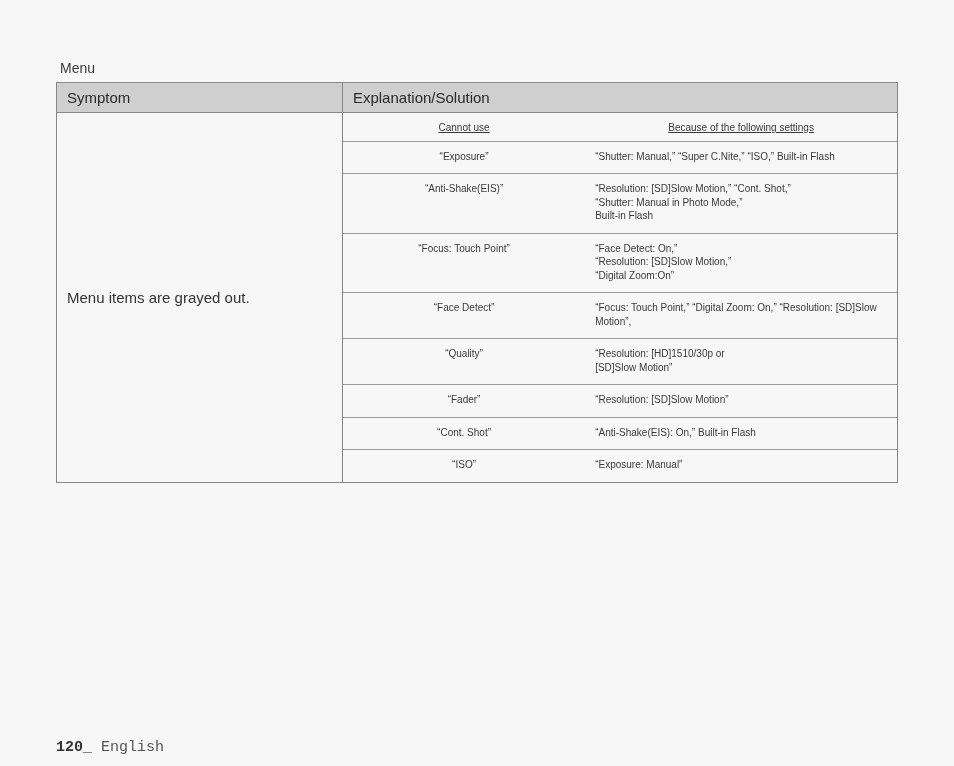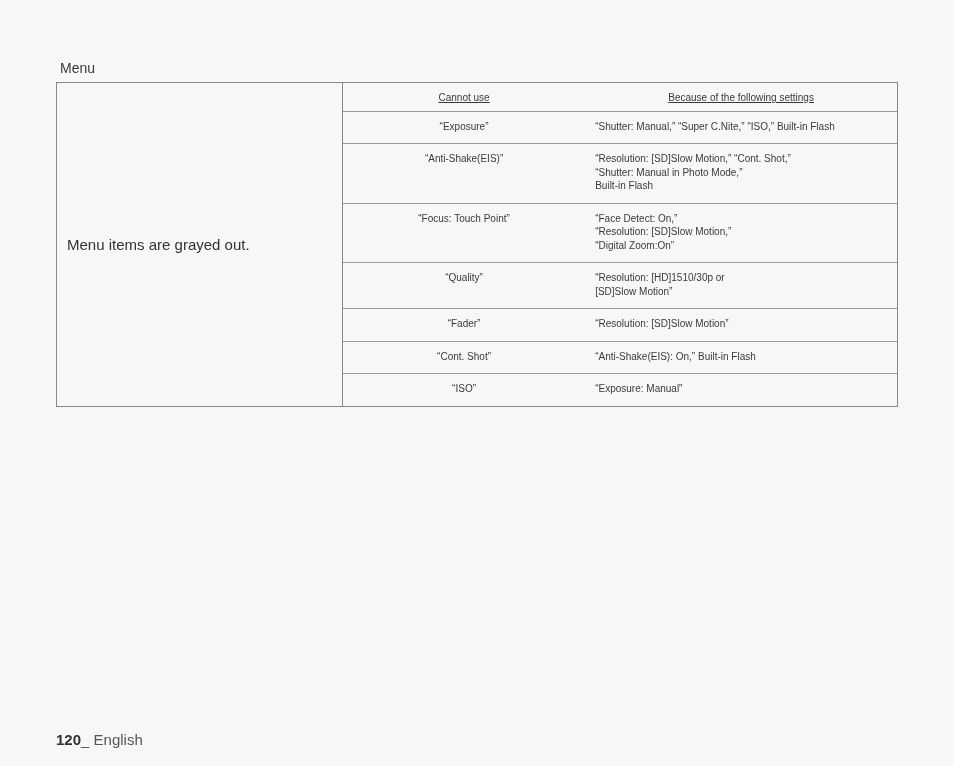--- a/index.html
+++ b/index.html
@@ -64,39 +64,44 @@
   .inner td.col1 { width: 43%; text-align: center; }
   .inner td.col2 { width: 57%; }
   .inner tr.subhead td {
     text-align: center;
     text-decoration: underline;
     padding-top: 8px;
     padding-bottom: 6px;
   }
   .footer {
     position: absolute;
-    bottom: 18px;
+    bottom: 10px;
     left: 56px;
     font-size: 15px;
     color: #555;
+    font-family: Liberation Mono, monospace;
   }
   .footer .pg { font-weight: bold; color: #333; }
 </style>
 </head>
 <body>
 
 <div class="page">
   <div class="section-title">Menu</div>
 
   <table class="main">
     <colgroup>
         <col style="width:34%">
         <col style="width:66%">
       </colgroup>
     <tbody>
+      <tr class="header">
+        <td>Symptom</td>
+        <td>Explanation/Solution</td>
+      </tr>
       <tr class="body">
         <td>Menu items are grayed out.</td>
         <td>
           <table class="inner">
             <tbody id="inner-body">
               <tr class="subhead">
                 <td class="col1">Cannot use</td>
                 <td class="col2">Because of the following settings</td>
               </tr>
             <tr>
@@ -107,20 +112,24 @@
                   <td class="col1">“Anti-Shake(EIS)”</td>
                   <td class="col2" style="white-space: pre-line;">“Resolution: [SD]Slow Motion,” “Cont. Shot,”
 “Shutter: Manual in Photo Mode,”
   Built-in Flash</td>
                 </tr>
                 <tr>
                   <td class="col1">“Focus: Touch Point”</td>
                   <td class="col2" style="white-space: pre-line;">“Face Detect: On,”
 “Resolution: [SD]Slow Motion,”
 “Digital Zoom:On”</td>
+                </tr>
+                <tr>
+                  <td class="col1">“Face Detect”</td>
+                  <td class="col2" style="white-space: pre-line;">“Focus: Touch Point,” “Digital Zoom: On,” “Resolution: [SD]Slow Motion”,</td>
                 </tr>
                 <tr>
                   <td class="col1">“Quality”</td>
                   <td class="col2" style="white-space: pre-line;">“Resolution: [HD]1510/30p or
   [SD]Slow Motion”</td>
                 </tr>
                 <tr>
                   <td class="col1">“Fader”</td>
                   <td class="col2" style="white-space: pre-line;">“Resolution: [SD]Slow Motion”</td>
                 </tr>

